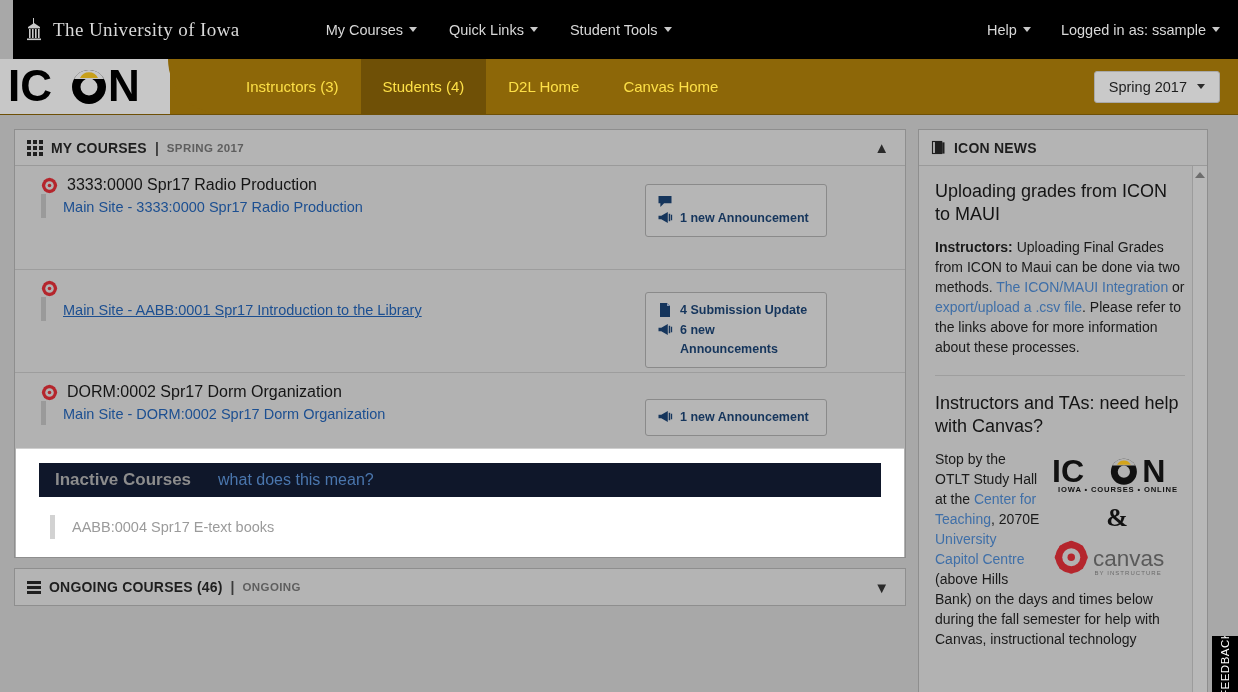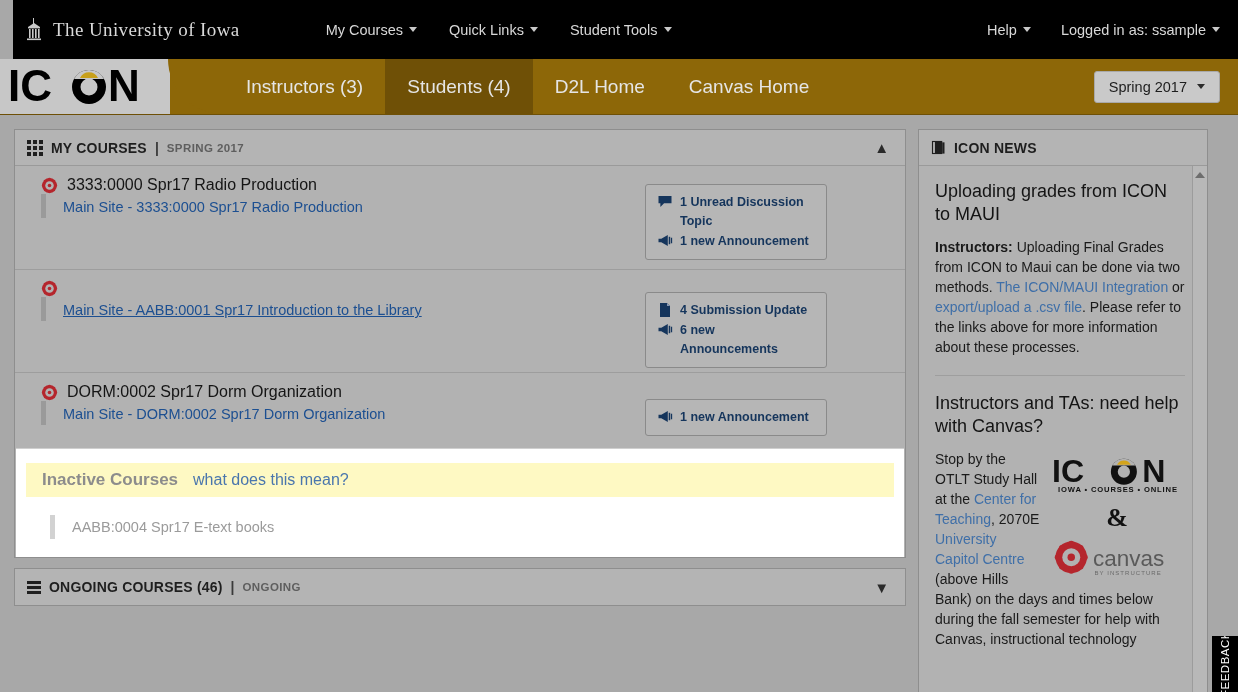--- a/index.html
+++ b/index.html
@@ -95,22 +95,22 @@
 
   .iconbar-tabs {
     display: flex;
     align-items: stretch;
     margin-left: 54px;
   }
   .itab {
     display: flex;
     align-items: center;
     padding: 0 22px;
-    font-size: 19px;
-    color: #e5e5e5;
+    font-size: 15px;
+    color: #fde047;
     cursor: pointer;
     white-space: nowrap;
   }
   .itab.active { background: #6f5006; }
 
   .term-select {
     position: absolute;
     right: 18px;
     top: 50%;
     transform: translateY(-50%);
@@ -243,26 +243,26 @@
   .notif-ic { flex: 0 0 16px; margin-top: 2px; }
 
   
   .inactive-wrap {
     background: #ffffff;
     border-top: 1px solid #cfcfcf;
     padding: 14px 0 18px 0;
     margin: 0 1px;
   }
   .inactive-head {
-    background: #fef9c3;
-    margin: 0 10px;
+    background: #0f172a;
+    margin: 0 23px;
     padding: 7px 16px;
     display: flex;
     align-items: baseline;
-    gap: 15px;
+    gap: 27px;
   }
   .inactive-title {
     font-size: 17px;
     font-weight: bold;
     color: #8c8c8c;
   }
   .inactive-help {
     font-size: 16px;
     color: #4a76ad;
     text-decoration: none;
@@ -488,21 +488,20 @@
           </div>
           <div class="course-link-row">
             <span class="bar-mark"></span>
             <a class="course-link">Main Site - 3333:0000 Spr17 Radio Production</a>
           </div>
           <div class="notif-box" style="right:78px; top:18px;">
             <div class="notif-line">
               <svg class="notif-ic" width="15" height="13" viewBox="0 0 16 14">
                 <path d="M1 1 h14 v8 h-8 l-4 4 v-4 h-2 z" fill="#15355c"></path>
               </svg>
-              <span>1 Unread Discussion Topic</span>
             </div>
             <div class="notif-line">
               <svg class="notif-ic" width="15" height="13" viewBox="0 0 16 14">
                 <path d="M1 5 h3 l7 -4 v12 l-7 -4 h-3 z" fill="#15355c"></path>
                 <rect x="12" y="3" width="1.6" height="8" fill="#15355c"></rect>
                 <rect x="14.3" y="4" width="1.4" height="6" fill="#15355c"></rect>
               </svg>
               <span>1 new Announcement</span>
             </div>
           </div>

